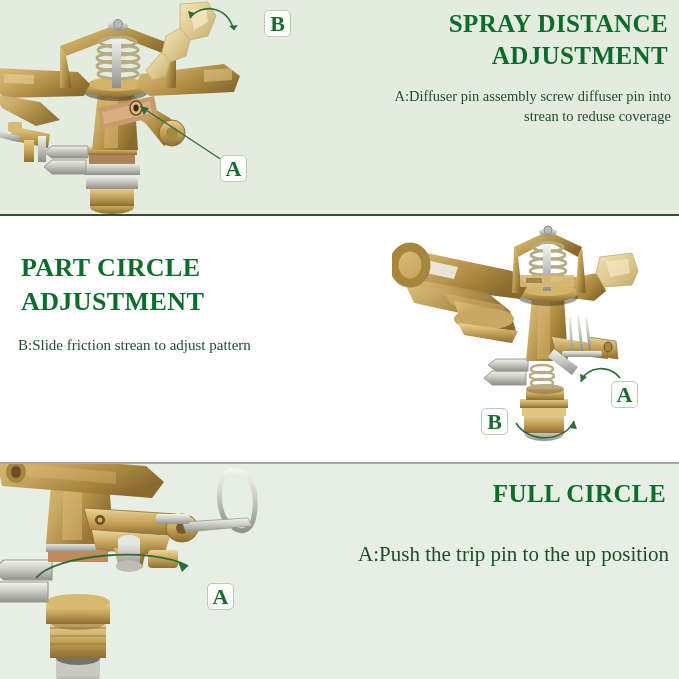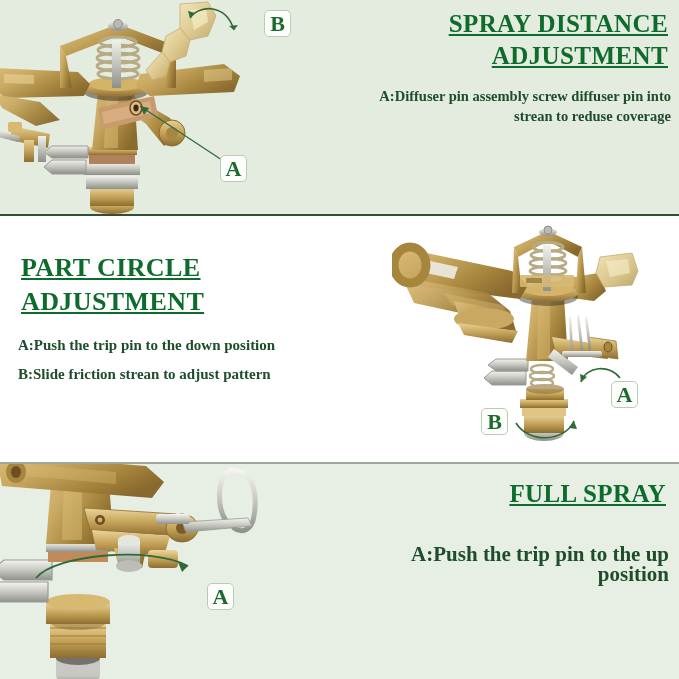--- a/index.html
+++ b/index.html
@@ -35,24 +35,24 @@
     display:inline-block;
     position:relative;
     padding:0 3px;
   }
   .title .tline::before{
     content:"";position:absolute;left:0;right:0;
     bottom:3px;height:13px;
     background:#cfe1c7;
     z-index:-1;
   }
-  .title .tline span{position:relative;z-index:1;text-decoration:underline;}
+  .title .tline span{position:relative;z-index:1;}
   .body{
     color:#1e4d2b;
-    font-weight:bold;
+    font-weight:normal;
     font-size:14.5px;
     line-height:20px;
     margin:0;
   }
   .body p{margin:0 0 10px 0;}
   .body p:last-child{margin-bottom:0;}
 
   #text-1{top:8px;right:8px;width:300px;text-align:right;}
   #text-1 .body{margin-top:14px;}
   #text-2{top:34px;left:18px;width:300px;text-align:left;}
@@ -315,21 +315,20 @@
 
     <div class="badge" id="badge-2a" style="left:611px;top:164px;">A</div>
     <div class="badge" id="badge-2b" style="left:481px;top:191px;">B</div>
 
     <div class="textblock" id="text-2">
       <h2 class="title">
         <span class="tline"><span>PART CIRCLE</span></span><br>
         <span class="tline"><span>ADJUSTMENT</span></span>
       </h2>
       <div class="body">
-        <p>A:Push the trip pin to the down position</p>
         <p>B:Slide friction strean to adjust pattern</p>
       </div>
     </div>
   </div>
 
   <div class="divider" id="divider-2"></div>
 
   <div class="panel" id="panel-3">
 
     <div class="art" id="art-3">
@@ -407,21 +406,21 @@
 
     <svg style="position:absolute;left:32px;top:76px;width:168px;height:50px;">
       <path d="M4 38 C24 14 120 6 156 26" fill="none" stroke="#2f6b39" stroke-width="1.8"></path>
       <path d="M156 26 L146 22 L150 32 Z" fill="#2f6b39"></path>
     </svg>
 
     <div class="badge" id="badge-3a" style="left:207px;top:119px;">A</div>
 
     <div class="textblock" id="text-3">
       <h2 class="title">
-        <span class="tline"><span>FULL SPRAY</span></span><br>
+        <span class="tline"><span>FULL CIRCLE</span></span><br>
       </h2>
       <div class="body">
         <p>A:Push the trip pin to the up position</p>
       </div>
     </div>
   </div>
 
 </div>
 
 </body></html>

